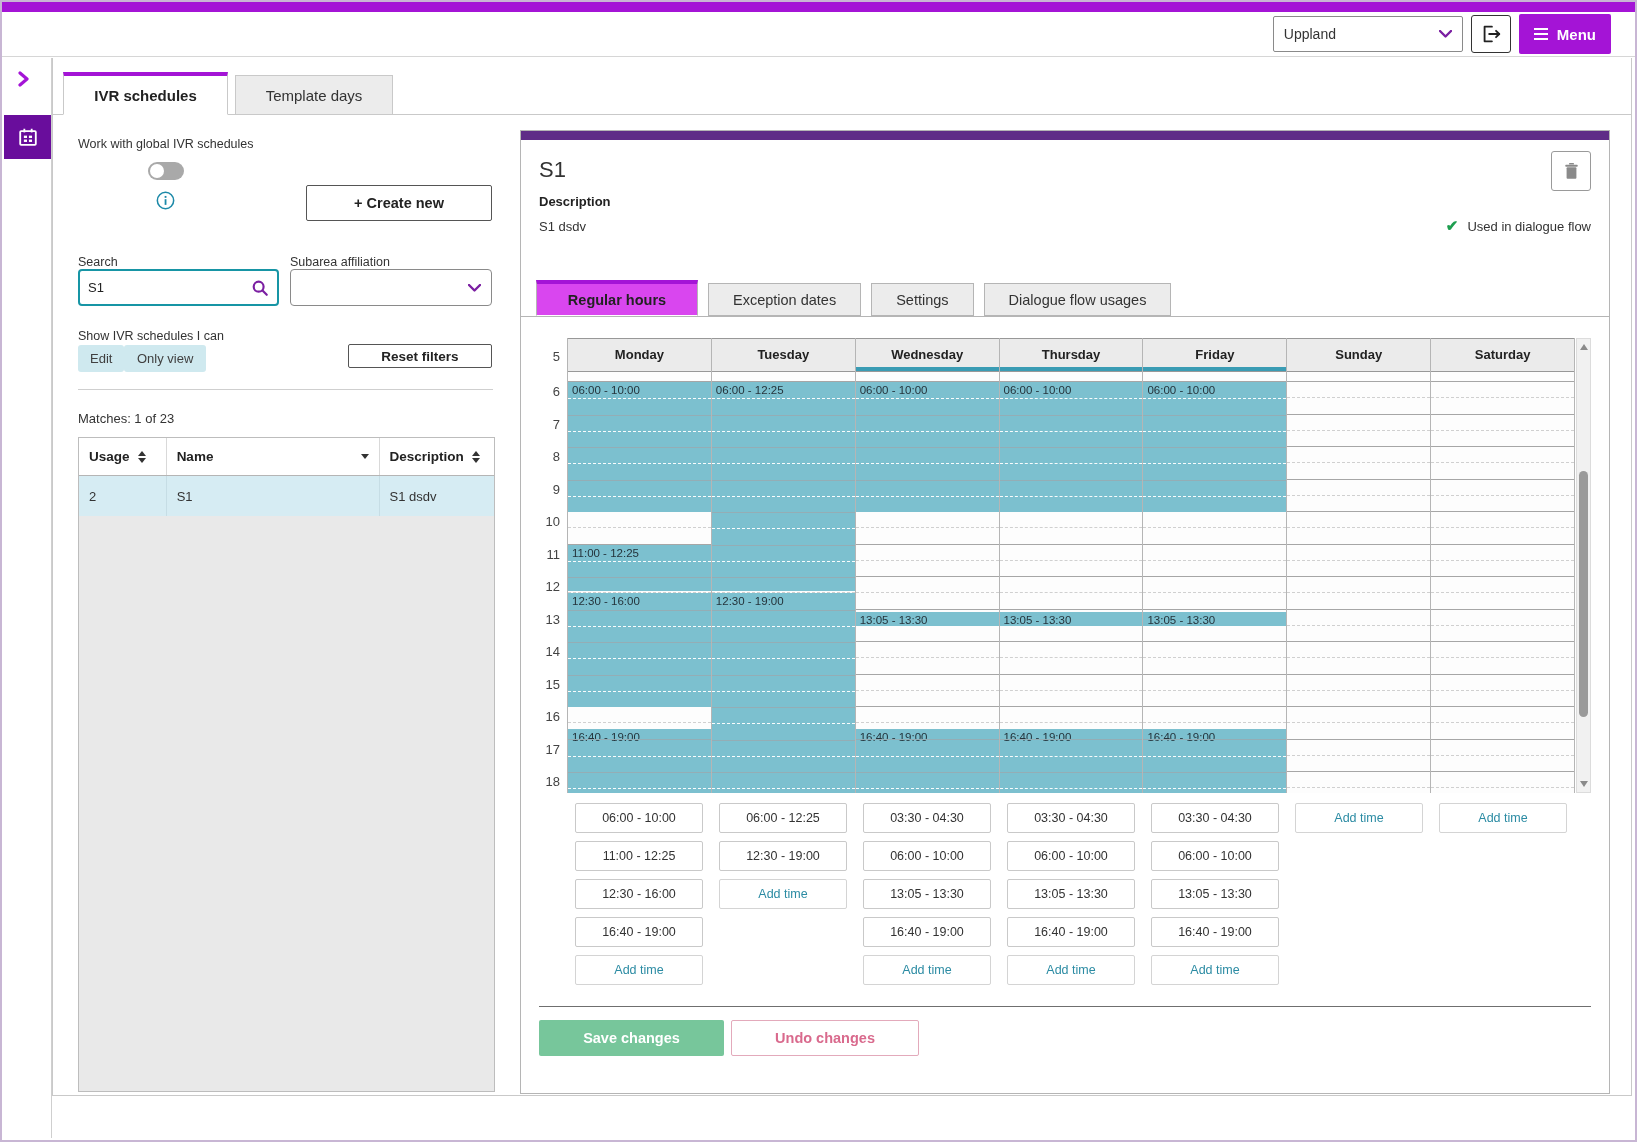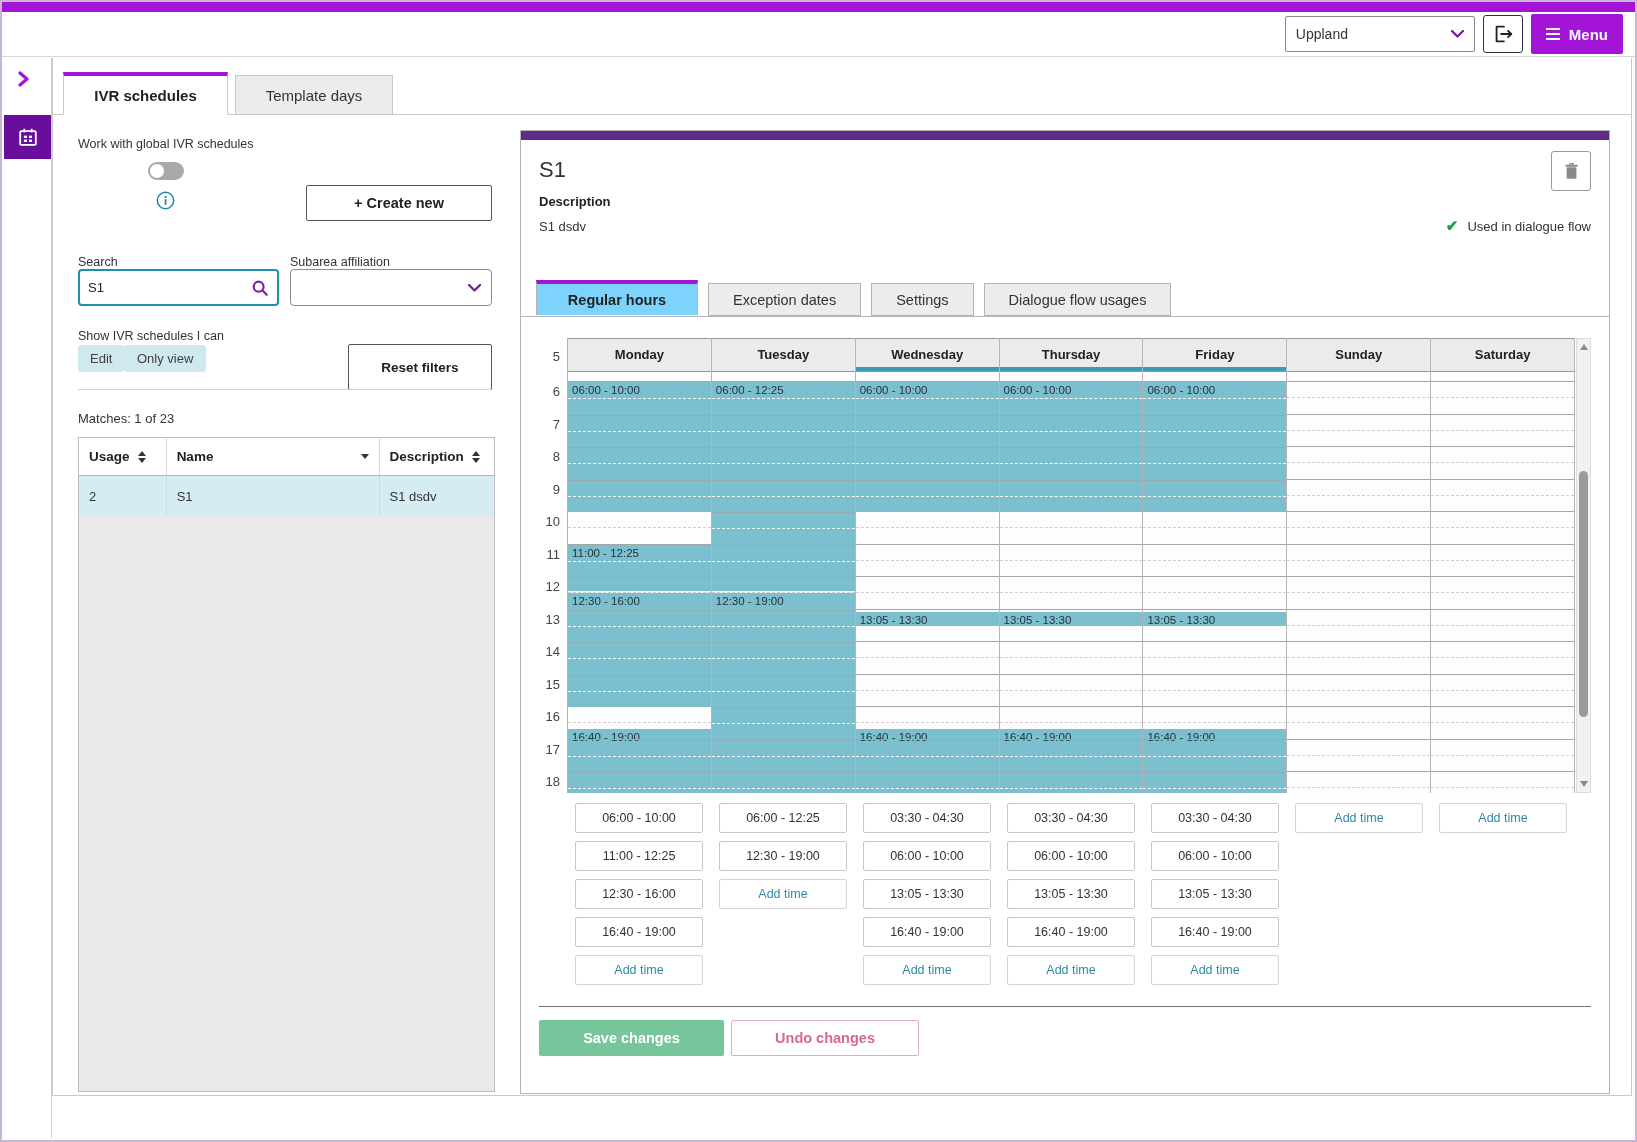--- a/index.html
+++ b/index.html
@@ -10,21 +10,21 @@
 }
 *{box-sizing:border-box; font-family:"Liberation Sans", sans-serif;}
 html,body{margin:0; padding:0;}
 body{width:1637px; height:1142px; position:relative; background:#fff; overflow:hidden;}
 .window{position:absolute; inset:0; border:2px solid #c8b6d4;}
 .top-strip{position:absolute; top:0; left:0; right:0; height:10px; background:var(--accent-purple);}
 .topnav{position:absolute; top:10px; left:0; right:0; height:45px; background:#fff; border-bottom:1px solid #d6d6d6; display:flex; align-items:stretch;}
 #nav-items{display:flex; padding-left:68px;}
 .nav-item{padding:0 30px; font-size:15px; color:#333; line-height:45px; cursor:pointer; white-space:nowrap;}
 .nav-item.active{background:var(--dark-purple); color:#fff; padding:0 58px;}
-.nav-right{margin-left:auto; display:flex; align-items:center; gap:8px; padding-right:12px;}
+.nav-right{margin-left:auto; display:flex; align-items:center; gap:8px; padding-right:24px;}
 .region-select{width:190px; height:36px; border:1px solid #8a8a8a; border-radius:2px; display:flex; align-items:center; justify-content:space-between; padding:0 10px; font-size:14px; color:#333; background:#fff; cursor:pointer;}
 .logout-btn{width:40px; height:38px; border:1px solid #333; border-radius:3px; background:#fff; display:flex; align-items:center; justify-content:center; cursor:pointer;}
 .menu-btn{height:40px; padding:0 15px; background:var(--accent-purple); color:#fff; font-weight:bold; font-size:15px; border:none; border-radius:2px; display:flex; align-items:center; gap:9px; cursor:pointer;}
 .menu-bars{display:inline-flex; flex-direction:column; gap:3px;}
 .menu-bars i{display:block; width:14px; height:2px; background:#fff;}
 .rail{position:absolute; top:56px; left:2px; width:48px; bottom:2px; background:#fff; border-right:1px solid #cfcfcf;}
 .rail-expand{margin:13px 0 0 14px; cursor:pointer;}
 .rail-cal{margin-top:24px; width:100%; height:44px; background:var(--dark-purple); display:flex; align-items:center; justify-content:center; cursor:pointer;}
 .main-box{position:absolute; top:56px; left:50px; width:1580px; height:1038px; background:#fff; border:1px solid #c9c9c9; border-top:none;}
 .tab-strip-line{position:absolute; top:56px; left:0; right:0; border-bottom:1px solid #c9c9c9;}
@@ -41,21 +41,21 @@
 .search-label{position:absolute; top:197px; left:25px;}
 .search-box{position:absolute; top:211px; left:25px; width:201px; height:37px; border:2px solid var(--search-border); border-radius:4px; background:#fff; display:flex; align-items:center;}
 .search-box input{flex:1; border:none; outline:none; font-size:13px; color:#222; padding:0 6px 0 8px; min-width:0;}
 .search-box svg{margin-right:8px; flex:0 0 auto;}
 .subarea-label{position:absolute; top:197px; left:237px;}
 .subarea-select{position:absolute; top:211px; left:237px; width:202px; height:37px; border:1px solid #8a8a8a; border-radius:4px; background:#fff; display:flex; align-items:center; justify-content:flex-end; padding-right:10px; cursor:pointer;}
 .show-label{position:absolute; top:271px; left:25px;}
 .pill{position:absolute; top:287px; height:27px; background:var(--filter-chip-bg); border:none; border-radius:3px; font-size:13px; color:#404040; cursor:pointer;}
 .pill.edit{left:25px; padding:0 12px;}
 .pill.onlyview{left:71px; padding:0 13px;}
-.reset-btn{position:absolute; top:286px; left:295px; width:144px; height:46px; background:#fff; border:1px solid #555; border-radius:2px; font-size:13.5px; font-weight:bold; color:#222; cursor:pointer;}
+.reset-btn{position:absolute; top:286px; left:295px; width:144px; height:24px; background:#fff; border:1px solid #555; border-radius:2px; font-size:13.5px; font-weight:bold; color:#222; cursor:pointer;}
 .left-divider{position:absolute; top:331px; left:25px; width:415px; border-top:1px solid #cfcfcf;}
 .matches{position:absolute; top:353px; left:25px; font-size:13px; color:#333;}
 .list-box{position:absolute; top:379px; left:25px; width:417px; height:655px; border:1px solid #bdbdbd; display:flex; flex-direction:column; background:#e9e9e9;}
 .thead{display:flex; background:#fff; border-bottom:1px solid #b5b5b5; height:38px; flex:0 0 auto;}
 .th{display:flex; align-items:center; font-size:13.5px; font-weight:bold; color:#222; padding:0 10px; border-right:1px solid #d9d9d9; cursor:pointer;}
 .th:last-child{border-right:none;}
 .th .sort{margin-left:8px; display:inline-flex; flex-direction:column; align-items:center;}
 .tri-up{width:0;height:0;border-left:4px solid transparent;border-right:4px solid transparent;border-bottom:5px solid #333;margin-bottom:2px;}
 .tri-down{width:0;height:0;border-left:4px solid transparent;border-right:4px solid transparent;border-top:5px solid #333;}
 .th.w-usage{width:88px;text-align:center;} .th.w-name{width:214px; justify-content:space-between;gap:25px;} .th.w-desc{width:115px;}
@@ -69,21 +69,21 @@
 .detail-bar{position:absolute; top:0; left:0; right:0; height:9px; background:var(--panel-bar-purple);}
 .detail-title{position:absolute; top:26px; left:18px; font-size:22px; color:#333;}
 .trash-btn{position:absolute; top:20px; right:18px; width:40px; height:40px; border:1px solid #9a9a9a; border-radius:3px; background:#fff; display:flex; align-items:center; justify-content:center; cursor:pointer;}
 .desc-label{position:absolute; top:63px; left:18px; font-size:13px; font-weight:bold; color:#222;}
 .desc-value{position:absolute; top:88px; left:18px; font-size:13px; color:#333;}
 .used-flow{position:absolute; top:86px; right:18px; display:flex; align-items:center; gap:9px; font-size:13px; color:#333;}
 .used-flow .chk{color:var(--check-green); font-size:15px; font-weight:bold;}
 .detail-strip-line{position:absolute; top:185px; left:0; right:0; border-bottom:1px solid #b5b5b5;}
 #detail-tabs{position:absolute; top:149px; left:15px; display:flex; z-index:2;}
 .dtab{display:flex; align-items:center; justify-content:center; font-size:14.5px; cursor:pointer;}
-.dtab.active{width:162px; height:36px; background:#7dd3fc; border:1px solid #b5b5b5; border-bottom:1px solid #fff; border-top:4px solid var(--accent-purple); font-weight:bold; color:#222;}
+.dtab.active{width:162px; height:36px; background:#d946ef; border:1px solid #b5b5b5; border-bottom:1px solid #fff; border-top:4px solid var(--accent-purple); font-weight:bold; color:#222;}
 .dtab.inactive{margin-left:10px; margin-top:3px; height:33px; background:#ececec; border:1px solid #b5b5b5; padding:0 24px; color:#333;}
 .dtab.inactive:first-of-type{margin-left:18px;}
 
 .grid{position:absolute; top:207px; left:18px; right:18px; height:455px;}
 .hour-col{position:absolute; left:0; top:0; bottom:0; width:28px;}
 .hour-label{position:absolute; right:7px; font-size:13px; color:#444;}
 .days{position:absolute; left:28px; right:16px; top:0; bottom:0; display:flex; border-right:1px solid #b5b5b5;}
 .day-col{flex:1; border-left:1px solid #b5b5b5; display:flex; flex-direction:column;}
 .day-head{height:34px; flex:0 0 auto; background:#ebebeb; border-top:1px solid #989898; border-bottom:1px solid #989898; font-size:13px; font-weight:bold; color:#222; text-align:center; line-height:31px; position:relative;}
 .more-bar{position:absolute; left:0; right:0; bottom:0; height:4px; background:var(--header-more-teal);}

